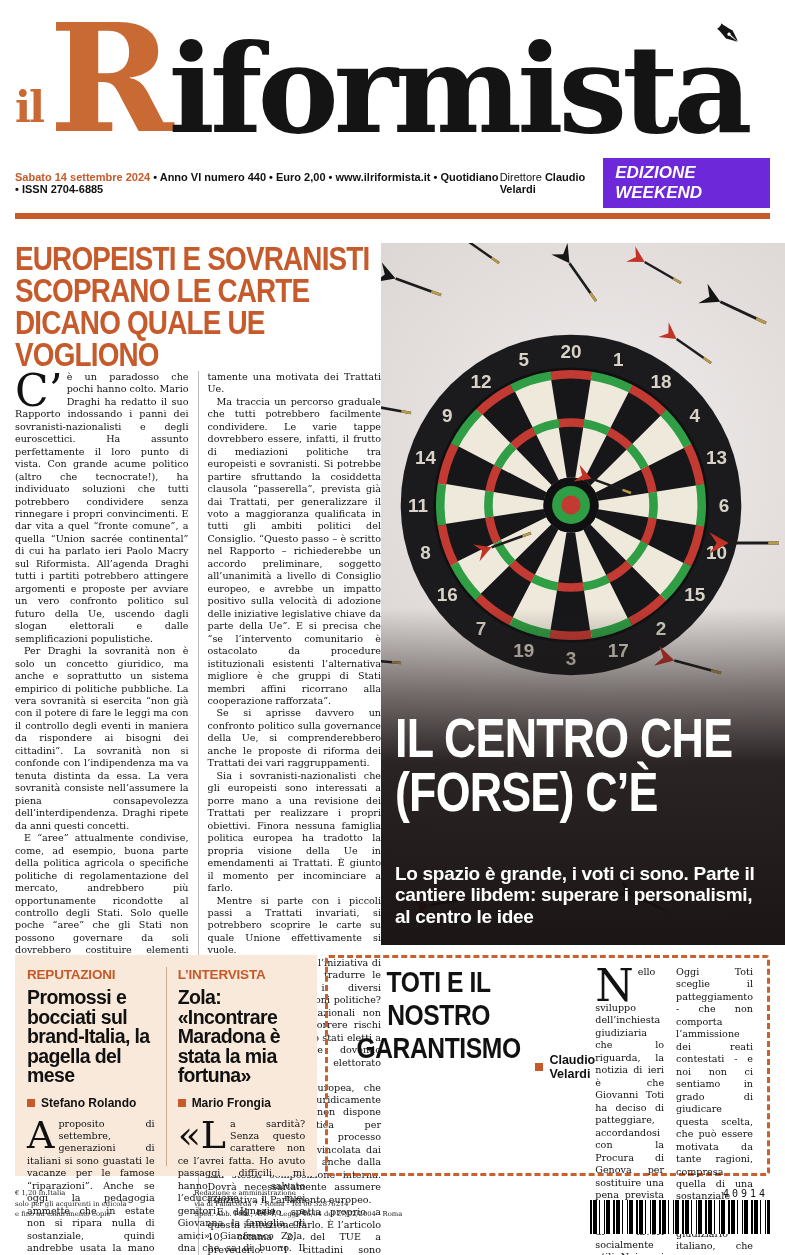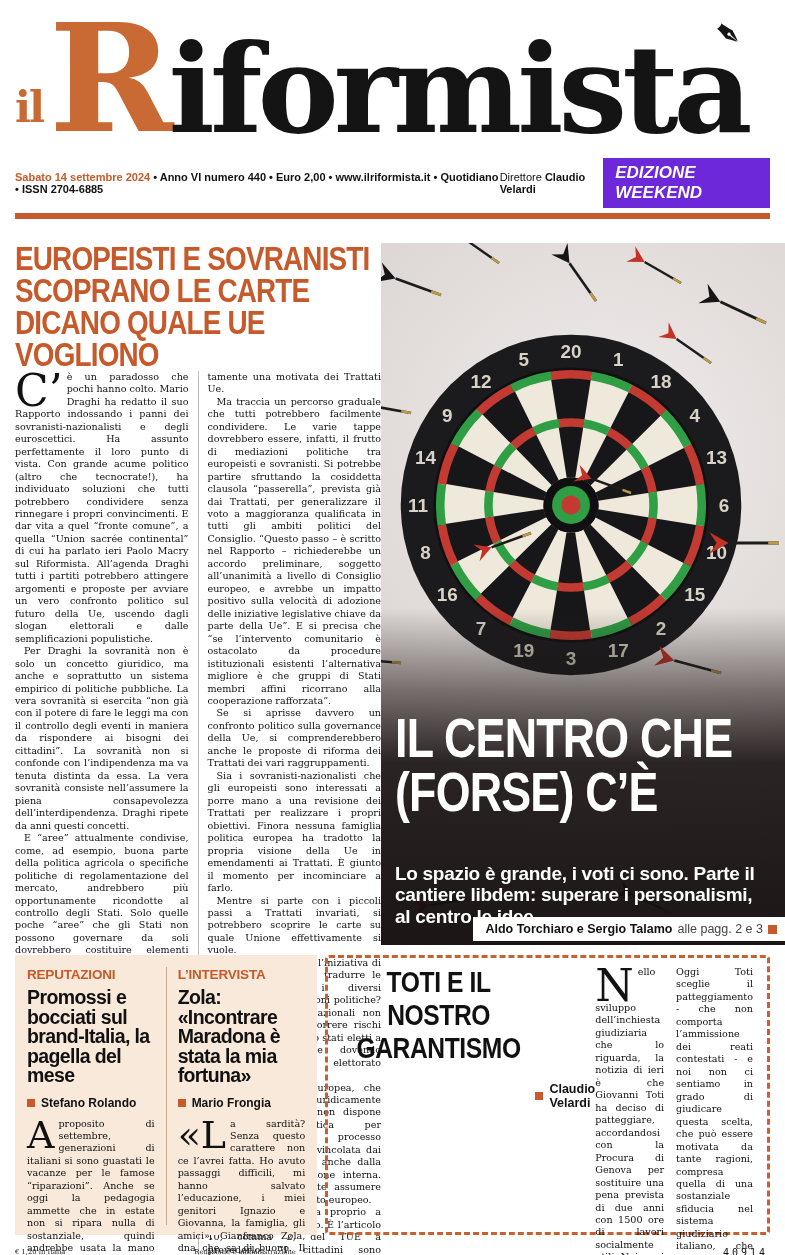--- a/index.html
+++ b/index.html
@@ -48,21 +48,21 @@
         line-height:0.97;letter-spacing:-1px;transform:scaleX(0.8);transform-origin:left top;width:125%;}
   .overlay-sub{position:absolute;left:14px;top:588px;color:#fff;font-weight:bold;font-size:19px;
         line-height:1.12;width:372px;letter-spacing:-0.3px;margin-top:32px;}
   .authors-strip{position:absolute;right:0;bottom:4px;background:#fff;padding:5px 8px 5px 12px;
         font-size:12.5px;display:flex;align-items:center;gap:5px;}
   .authors-strip .names{font-weight:bold;}
   .authors-strip .pages{color:#444;}
   .authors-strip .sq{width:9px;height:9px;}
 
   
-  .bottom{display:flex;margin:10px 15px 0;gap:8px;height:280px;}
+  .bottom{display:flex;margin:10px 15px 0;gap:8px;height:221px;}
   .teasers{width:362px;background:#f8e9da;display:flex;padding:12px 12px 10px;box-sizing:border-box;}
   .teaser{width:50%;display:flex;flex-direction:column;}
   .teaser + .teaser{border-left:1px solid #c9a98f;padding-left:11px;margin-left:11px;}
   .kicker{color:#c65a2b;font-weight:bold;font-size:13.5px;letter-spacing:-0.2px;}
   .teaser-title{font-weight:bold;font-size:19.5px;line-height:1.0;letter-spacing:-0.6px;margin-top:6px;}
   .teaser .byline{margin:10px 0 8px;font-size:12px;}
   .teaser-text{font-family:"DejaVu Serif","Liberation Serif",serif;font-size:9.6px;line-height:1.3;
         text-align:justify;hyphens:auto;}
   .teaser-text .dropcap{font-size:38px;}
   .pageref{margin-top:auto;text-align:right;font-family:"DejaVu Serif",serif;font-weight:bold;
@@ -211,25 +211,20 @@
         <use href="#dart-black" transform="translate(290,670) rotate(205)"></use>
       </svg>
 
       <div class="shade"></div>
 
       <div class="overlay-title">
         <div>IL CENTRO CHE</div>
         <div>(FORSE) C’È</div>
       </div>
       <div class="overlay-sub">Lo spazio è grande, i voti ci sono. Parte il cantiere libdem: superare i personalismi, al centro le idee</div>
-      <div class="authors-strip">
-        <span class="names">Aldo Torchiaro e Sergio Talamo</span>
-        <span class="pages">alle pagg. 2 e 3</span>
-        <span class="sq"></span>
-      </div>
     </div>
   </div>
 
   <div class="bottom">
     <div class="teasers">
       <div class="teaser">
         <div class="kicker">REPUTAZIONI</div>
         <div class="teaser-title">Promossi e bocciati sul brand-Italia, la pagella del mese</div>
         <div class="byline">
           <span class="sq"></span>

